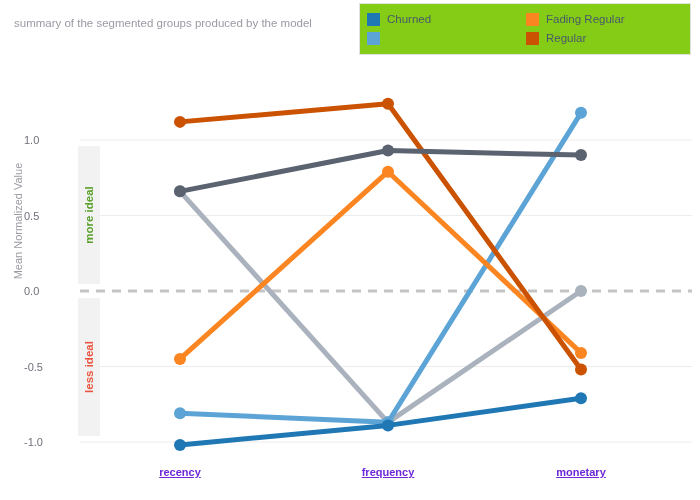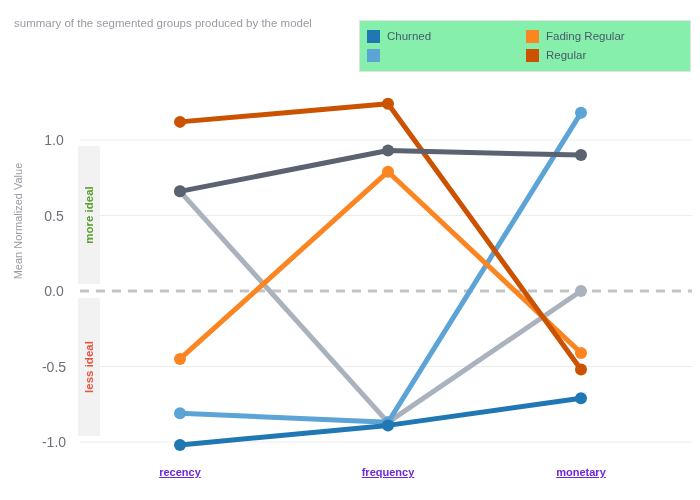--- a/index.html
+++ b/index.html
@@ -35,25 +35,25 @@
     color: #9a9aa3;
     font-weight: 400;
     line-height: 15px;
     white-space: nowrap;
   }
 
   
   #legend {
     position: absolute;
     left: 359px;
-    top: 20px;
+    top: 3px;
     width: 332px;
     box-sizing: border-box;
     border: 1px solid #e2e2e2;
-    background: #86efac;
+    background: #84cc16;
     padding: 6px 5px 6px 7px;
     display: flex;
     flex-wrap: wrap;
   }
   .legend-item {
     width: 50%;
     display: flex;
     align-items: center;
     height: 19px;
     box-sizing: border-box;
@@ -95,24 +95,24 @@
     transform-origin: center center;
     text-align: center;
     font-size: 11px;
     color: #9a9aa3;
     white-space: nowrap;
   }
 
   
   .y-tick-label {
     position: absolute;
-    right: 4px;
+    right: 12px;
     width: 44px;
-    text-align: center;
-    font-size: 14px;
+    text-align: left;
+    font-size: 11px;
     color: #6f6f7a;
     transform: translateY(-50%);
   }
   #y-ticks {
     position: absolute;
     left: 36px;
     top: 0;
     width: 44px;
     height: 500px;
   }

